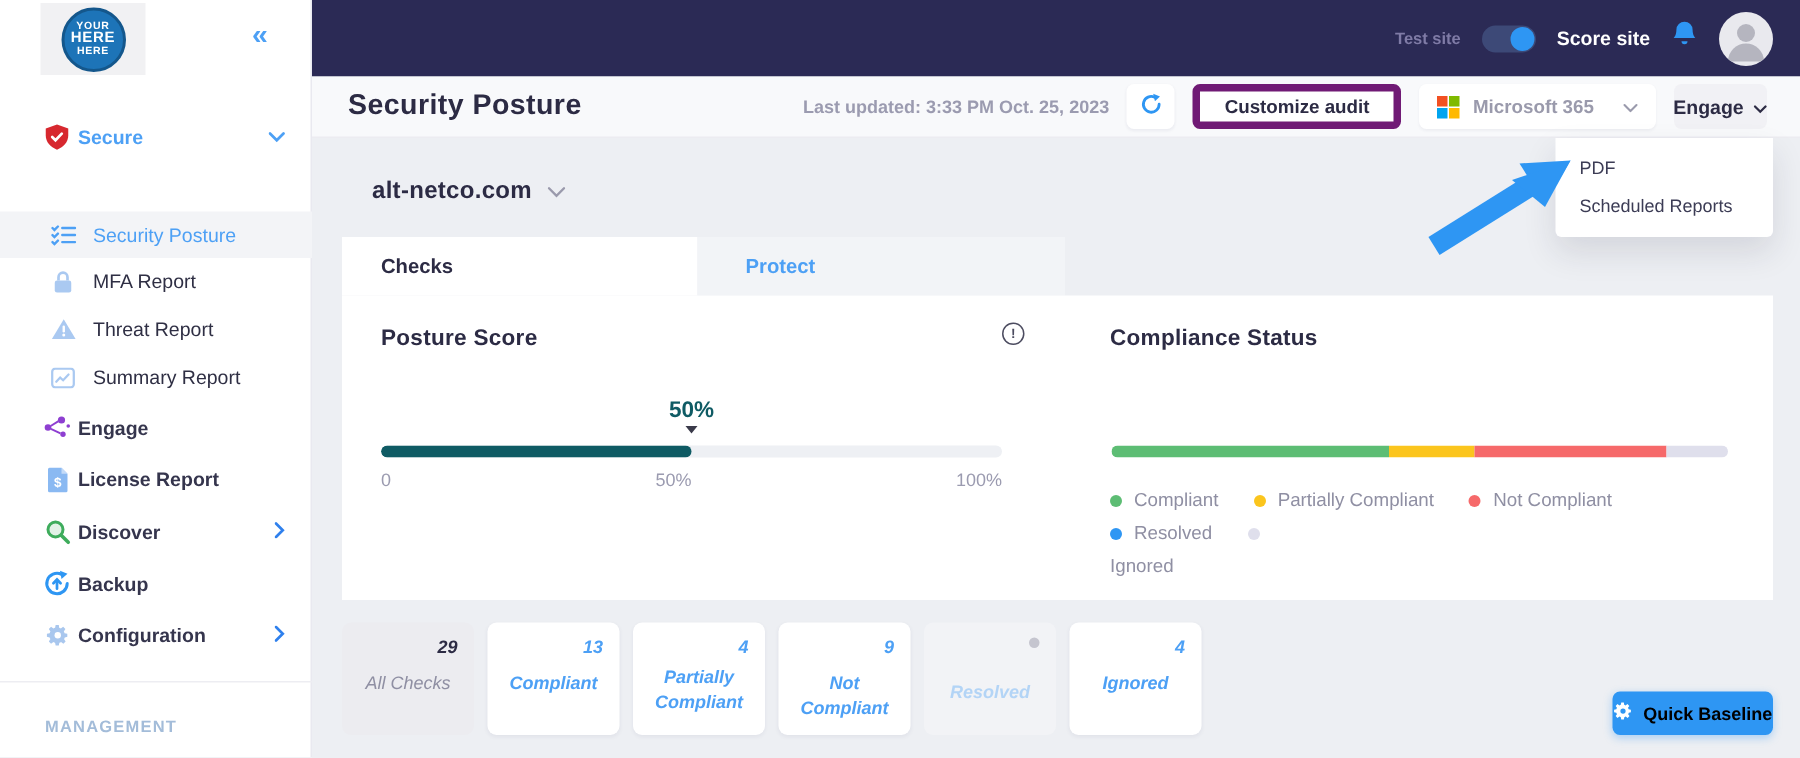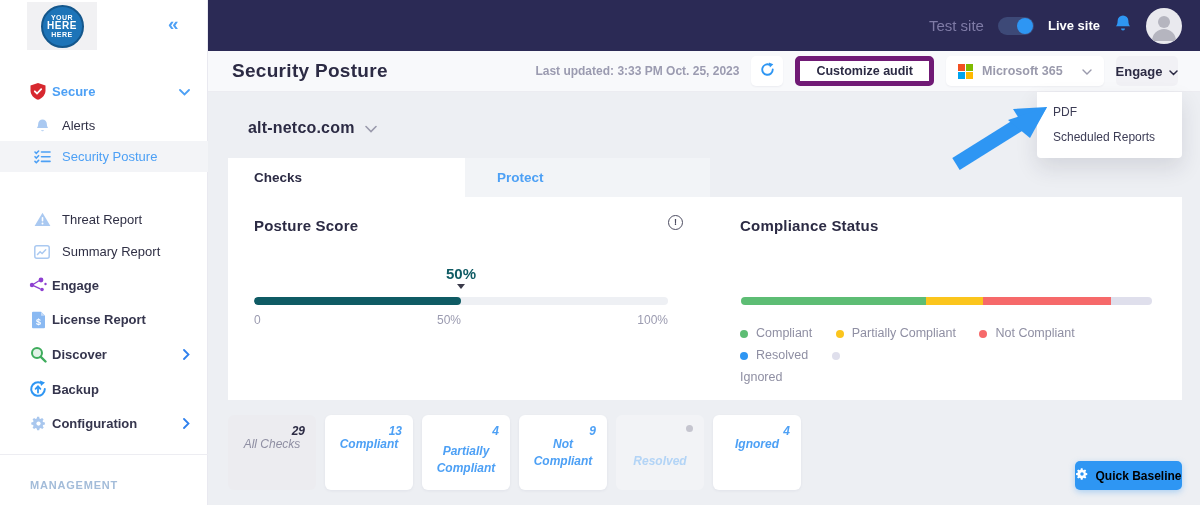--- a/index.html
+++ b/index.html
@@ -20,21 +20,21 @@
   .nav-row.sub .lbl { left:62px; font-weight:normal; font-size:13px; color:#2f2f44; }
   .nav-row.blue .lbl { color:#4da0f5; }
   .nav-row.active { background:#f3f4f7; }
   .nav-row.active .lbl { color:#4da0f5; }
   .nav-row .chev { position:absolute; right:18px; }
   .divider { position:absolute; left:0; top:454px; width:208px; height:1px; background:#ededf2; }
   .mgmt { position:absolute; left:30px; top:479px; font-size:11px; font-weight:bold; letter-spacing:.8px; color:#a3bcd9; }
 
   
   #topbar { position:absolute; left:208px; top:0; width:992px; height:51px; background:#2b2a55; display:flex; align-items:center; justify-content:flex-end; padding-right:18px; gap:14px; }
-  .testsite { color:#7f7ba6; font-size:15px; font-weight:normal; }
+  .testsite { color:#7f7ba6; font-size:11px; font-weight:bold; }
   .toggle { width:36px; height:18px; border-radius:9px; background:#3d4977; position:relative; cursor:pointer; }
   .toggle .knob { position:absolute; right:1px; top:1px; width:16px; height:16px; border-radius:50%; background:#2e96f3; }
   .livesite { color:#fff; font-size:13px; font-weight:bold; }
   .avatar { width:36px; height:36px; border-radius:50%; background:#e9e9ee; overflow:hidden; position:relative; cursor:pointer; }
 
   
   #header { position:absolute; left:208px; top:51px; width:992px; height:41px; background:#f8f9fb; border-bottom:1px solid #ececf1; display:flex; align-items:center; }
   .page-title { margin-left:24px; font-size:19px; font-weight:bold; color:#2c2b44; letter-spacing:.3px; }
   .header-right { margin-left:auto; display:flex; align-items:center; gap:12px; padding-right:22px; }
   .last-updated { font-size:12px; font-weight:bold; color:#9b9bb0; }
@@ -76,21 +76,21 @@
   .comp-title { position:absolute; left:512px; top:20px; }
   .cbar { position:absolute; left:513px; top:100px; width:411px; height:8px; border-radius:4px; overflow:hidden; display:flex; }
   .cbar .seg { height:100%; }
   .legend { position:absolute; left:512px; top:125px; width:440px; font-size:12.5px; color:#8f8fa3; line-height:22px; }
   .legend .dot { display:inline-block; width:8px; height:8px; border-radius:50%; margin-right:8px; vertical-align:middle; }
   .legend .li { margin-right:20px; white-space:nowrap; }
 
   
   .card { position:absolute; top:323px; width:88px; height:75px; background:#fff; border-radius:6px; box-shadow:0 1px 3px rgba(40,40,80,.06); cursor:pointer;font-style:italic; }
   .card .num { position:absolute; top:9px; right:11px; font-size:12px; font-weight:bold; color:#4da0f5; }
-  .card .clbl { position:absolute; top:21px; left:0; width:100%; text-align:center; font-size:12px; font-weight:bold; color:#4da0f5; line-height:1.4; padding:0 4px; }
+  .card .clbl { position:absolute; top:32px; left:0; width:100%; text-align:center; font-size:12px; font-weight:bold; color:#4da0f5; line-height:1.4; padding:0 4px; }
   .card.all { background:#ececf0; box-shadow:none; }
   .card.all .num { color:#2c2b44; }
   .card.all .clbl { color:#8f8fa3; font-weight:normal; }
   .card.resolved { background:#f2f3f6; box-shadow:none; }
   .card.resolved .clbl { color:#b3d4f6; top:38px; }
   .card.resolved .rdot { position:absolute; top:10px; right:11px; width:7px; height:7px; border-radius:50%; background:#c5c5cf; }
   .qb-btn { position:absolute; left:867px; top:369px; width:107px; height:29px; background:#2e96f3; border-radius:5px; display:flex; align-items:center; justify-content:center; gap:6px; color:#000000; font-size:12px; font-weight:bold; cursor:pointer; box-shadow:0 2px 6px rgba(46,150,243,.35); }
 </style>
 </head>
 <body>
@@ -113,46 +113,46 @@
         </svg>
     </span>
     <span class="lbl">Secure</span>
     <span class="chev">
       <svg width="11" height="7" viewBox="0 0 11 7">
           <path d="M1 1l4.5 4.5L10 1" stroke="#4da0f5" stroke-width="1.8" fill="none" stroke-linecap="round"></path>
         </svg>
     </span>
   </div>
 
-  <div class="nav-row sub" style="top:110px;">
-    <span class="ic">
-      <svg width="15" height="16" viewBox="0 0 16 17">
-          <path d="M8 1.5a4.6 4.6 0 0 0-4.6 4.6c0 3.4-1.4 4.6-1.4 4.6h12s-1.4-1.2-1.4-4.6A4.6 4.6 0 0 0 8 1.5z" fill="#aac9f1"></path>
-          <path d="M6.4 13a1.7 1.7 0 0 0 3.2 0z" fill="#aac9f1"></path>
-        </svg>
-    </span>
-    <span class="lbl">Alerts</span>
-  </div>
 
   <div class="nav-row sub active" style="top:141px;">
     <span class="ic">
       <svg width="17" height="15" viewBox="0 0 17 15">
           <g stroke="#4da0f5" stroke-width="1.6" fill="none" stroke-linecap="round">
             <path d="M1 3l1.3 1.3L4.6 2"></path>
             <path d="M7.5 3H16"></path>
             <path d="M1 7.7l1.3 1.3 2.3-2.3"></path>
             <path d="M7.5 7.7H16"></path>
             <path d="M1 12.4l1.3 1.3 2.3-2.3"></path>
             <path d="M7.5 12.4H16"></path>
           </g>
         </svg>
     </span>
     <span class="lbl">Security Posture</span>
   </div>
 
+  <div class="nav-row sub" style="top:172px;">
+    <span class="ic">
+      <svg width="14" height="16" viewBox="0 0 14 16">
+          <rect x="1.5" y="7" width="11" height="8" rx="1.5" fill="#aac9f1"></rect>
+          <path d="M4 7V4.8a3 3 0 0 1 6 0V7" stroke="#aac9f1" stroke-width="1.8" fill="none"></path>
+        </svg>
+    </span>
+    <span class="lbl">MFA Report</span>
+  </div>
 
   <div class="nav-row sub" style="top:203px;height:33px;">
     <span class="ic">
       <svg width="17" height="15" viewBox="0 0 17 15">
           <path d="M8.5 0.8L16.4 14H0.6L8.5 0.8z" fill="#aac9f1"></path>
           <rect x="7.7" y="5" width="1.6" height="4.6" rx="0.8" fill="#fff"></rect>
           <circle cx="8.5" cy="11.4" r="1" fill="#fff"></circle>
         </svg>
     </span>
     <span class="lbl">Threat Report</span>
@@ -241,21 +241,21 @@
 
   <div class="divider"></div>
   <div class="mgmt">MANAGEMENT</div>
 </div>
 
 <div id="topbar">
   <span class="testsite">Test site</span>
   <div class="toggle">
       <div class="knob"></div>
     </div>
-  <span class="livesite">Live site</span>
+  <span class="livesite">Score site</span>
   <span style="cursor:pointer;">
     <svg width="18" height="20" viewBox="0 0 18 20">
         <path d="M9 1.5a5.4 5.4 0 0 0-5.4 5.4c0 4-1.8 5.4-1.8 5.4h14.4s-1.8-1.4-1.8-5.4A5.4 5.4 0 0 0 9 1.5z" fill="#2e96f3"></path>
         <path d="M7 14.5a2 2 0 0 0 4 0z" fill="#2e96f3"></path>
       </svg>
   </span>
   <div class="avatar">
     <svg width="36" height="36" viewBox="0 0 36 36">
         <circle cx="18" cy="14" r="6" fill="#b5b5bf"></circle>
         <path d="M6 33a12 12 0 0 1 24 0z" fill="#b5b5bf"></path>

